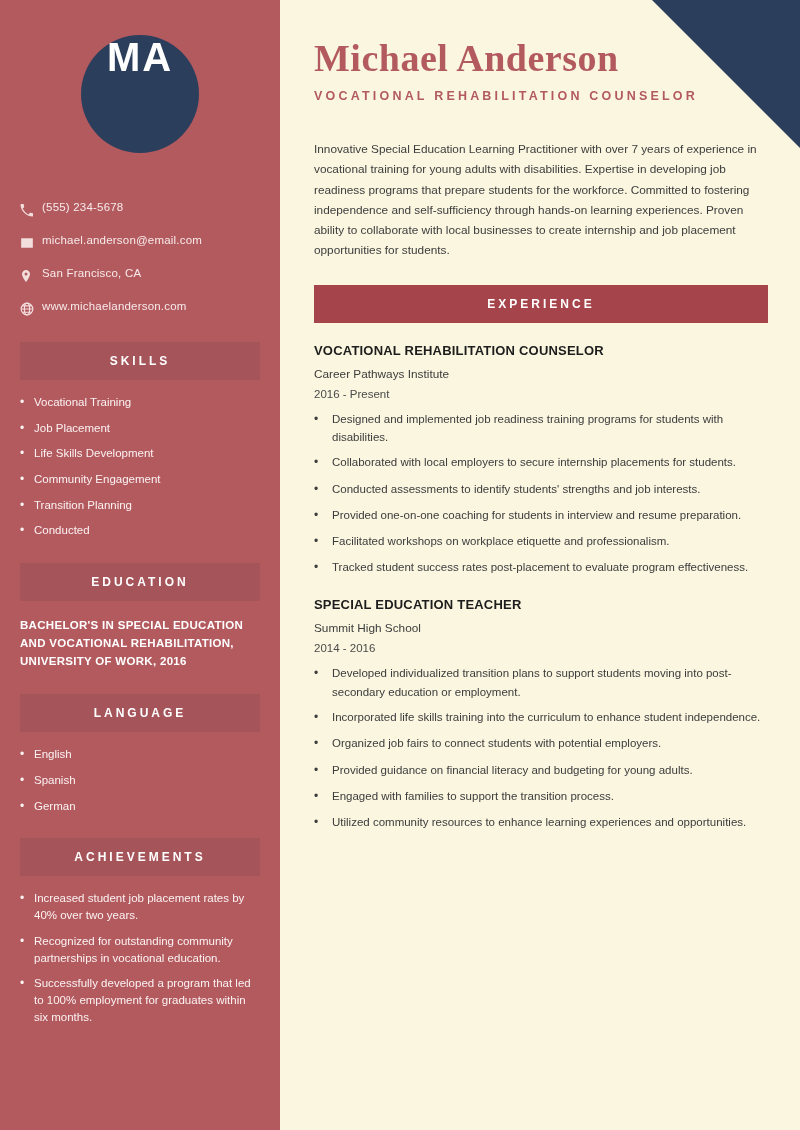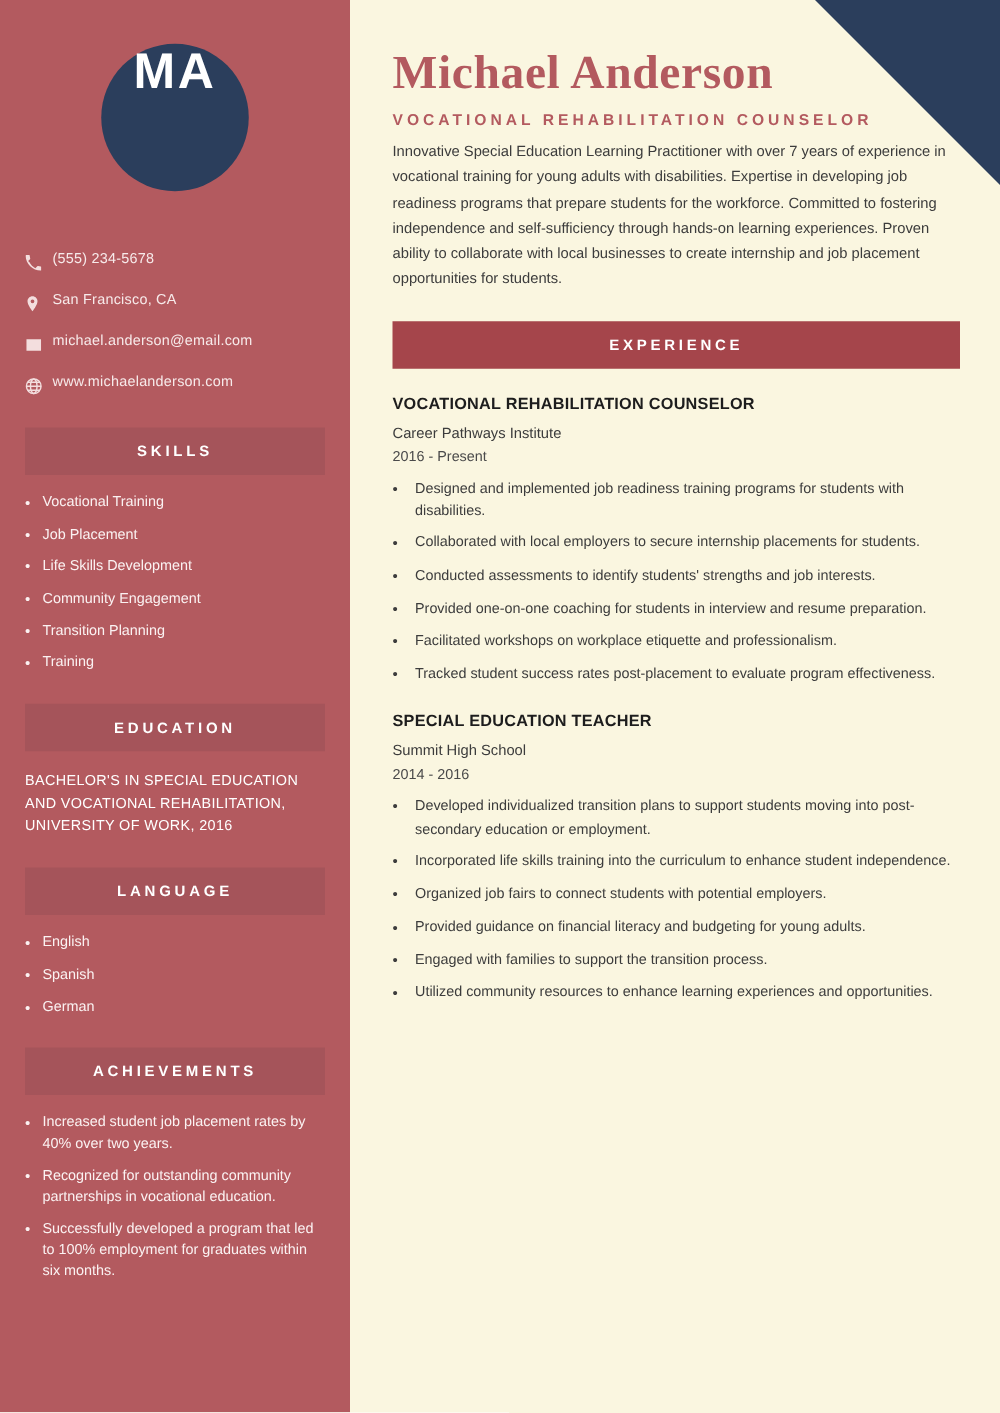--- a/index.html
+++ b/index.html
@@ -70,21 +70,21 @@
   }
   .bullet-dot {
     flex: 0 0 14px;
     font-size: 12px;
     line-height: 1.35;
     color: #fbf2f2;
   }
   .edu-text {
     margin-top: 16px;
     font-size: 11.5px;
-    font-weight: normal;
+    font-weight: bold;
     line-height: 1.55;
     letter-spacing: .3px;
     color: #ffffff;
   }
 
   
   .main {
     position: absolute;
     left: 280px; top: 0;
     width: 520px; height: 1130px;
@@ -110,21 +110,21 @@
   .job-title {
     margin-top: 9px;
     font-size: 12.5px;
     letter-spacing: 3.2px;
     color: #b35a5f;
     font-weight: bold;
     position: relative;
     z-index: 2;
   }
   .summary {
-    margin-top: 8px;
+    margin-top: 36px;
     font-size: 11.8px;
     line-height: 1.72;
     color: #3c3c3c;
   }
   .main-bar {
     background: #a5454b;
     height: 38px;
     margin-top: 24px;
     display: flex; align-items: center; justify-content: center;
     font-size: 12px;
@@ -180,34 +180,34 @@
         <span class="contact-icon">
           <svg width="13" height="13" viewBox="0 0 24 24" fill="#f3dede">
               <path d="M6.6 10.8c1.9 3.7 5 6.8 8.7 8.7l2.9-2.9c.4-.4.9-.5 1.3-.3 1.2.4 2.5.6 3.8.6.6 0 1 .4 1 1V22c0 .6-.4 1-1 1C11.4 23 1 12.6 1 1c0-.6.4-1 1-1h4.1c.6 0 1 .4 1 1 0 1.3.2 2.6.6 3.8.1.4 0 .9-.3 1.3l-2.8 2.9z"></path>
             </svg>
         </span>
         <span class="contact-text">(555) 234-5678</span>
       </div>
 
       <div class="contact-row">
         <span class="contact-icon">
+          <svg width="14" height="14" viewBox="0 0 24 24" fill="#f3dede">
+              <path d="M2 4h20v16H2V4zm10 9L3.3 6h17.4L12 13z"></path>
+            </svg>
+        </span>
+        <span class="contact-text">michael.anderson@email.com</span>
+      </div>
+
+      <div class="contact-row">
+        <span class="contact-icon">
           <svg width="12" height="14" viewBox="0 0 24 24" fill="#f3dede">
               <path d="M12 0C7.6 0 4 3.6 4 8c0 6 8 16 8 16s8-10 8-16c0-4.4-3.6-8-8-8zm0 11a3 3 0 110-6 3 3 0 010 6z"></path>
             </svg>
         </span>
         <span class="contact-text">San Francisco, CA</span>
-      </div>
-
-      <div class="contact-row">
-        <span class="contact-icon">
-          <svg width="14" height="14" viewBox="0 0 24 24" fill="#f3dede">
-              <path d="M2 4h20v16H2V4zm10 9L3.3 6h17.4L12 13z"></path>
-            </svg>
-        </span>
-        <span class="contact-text">michael.anderson@email.com</span>
       </div>
 
       <div class="contact-row">
         <span class="contact-icon">
           <svg width="14" height="14" viewBox="0 0 24 24" fill="none" stroke="#f3dede" stroke-width="2">
               <circle cx="12" cy="12" r="10"></circle>
               <ellipse cx="12" cy="12" rx="4.5" ry="10"></ellipse>
               <path d="M2 12h20M3.5 6.5h17M3.5 17.5h17"></path>
             </svg>
         </span>
@@ -233,21 +233,21 @@
       <div class="bullet-row">
           <span class="bullet-dot">•</span>
           <span>Community Engagement</span>
         </div>
       <div class="bullet-row">
           <span class="bullet-dot">•</span>
           <span>Transition Planning</span>
         </div>
       <div class="bullet-row">
           <span class="bullet-dot">•</span>
-          <span>Training</span>
+          <span>Conducted</span>
         </div>
     </div>
 
     <div class="section-bar">EDUCATION</div>
     <div class="edu-text">BACHELOR'S IN SPECIAL EDUCATION AND VOCATIONAL REHABILITATION, UNIVERSITY OF WORK, 2016</div>
 
     <div class="section-bar">LANGUAGE</div>
     <div class="bullets">
       <div class="bullet-row">
           <span class="bullet-dot">•</span>

